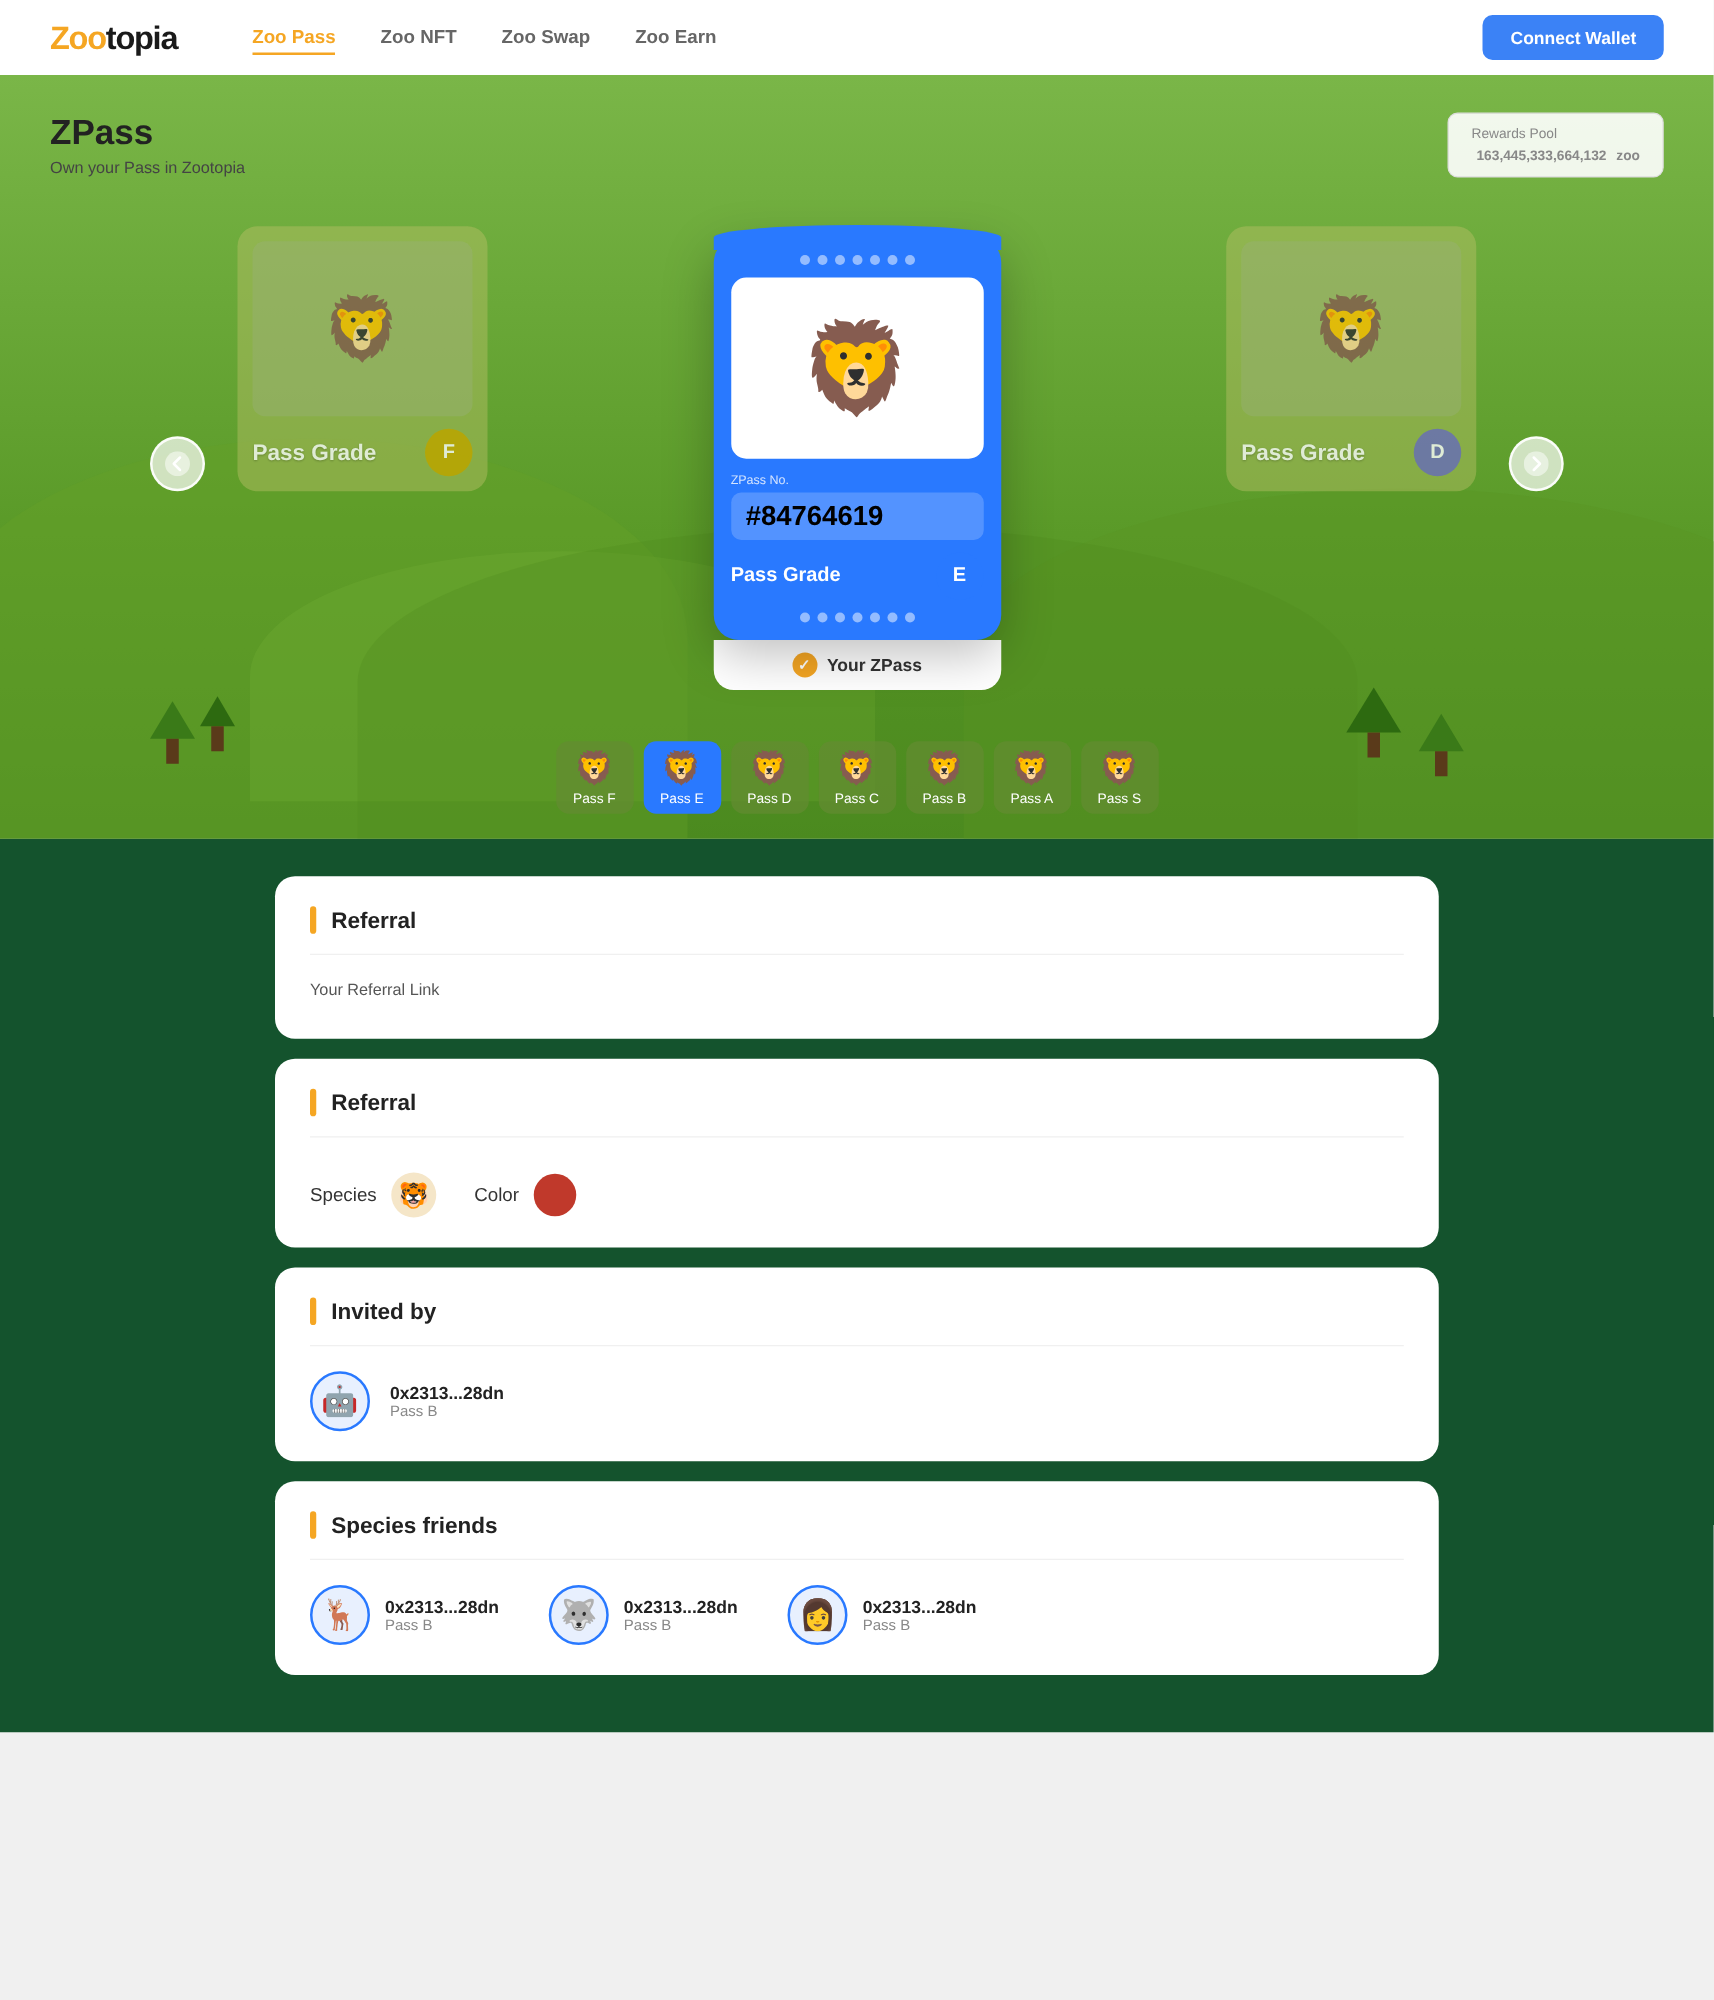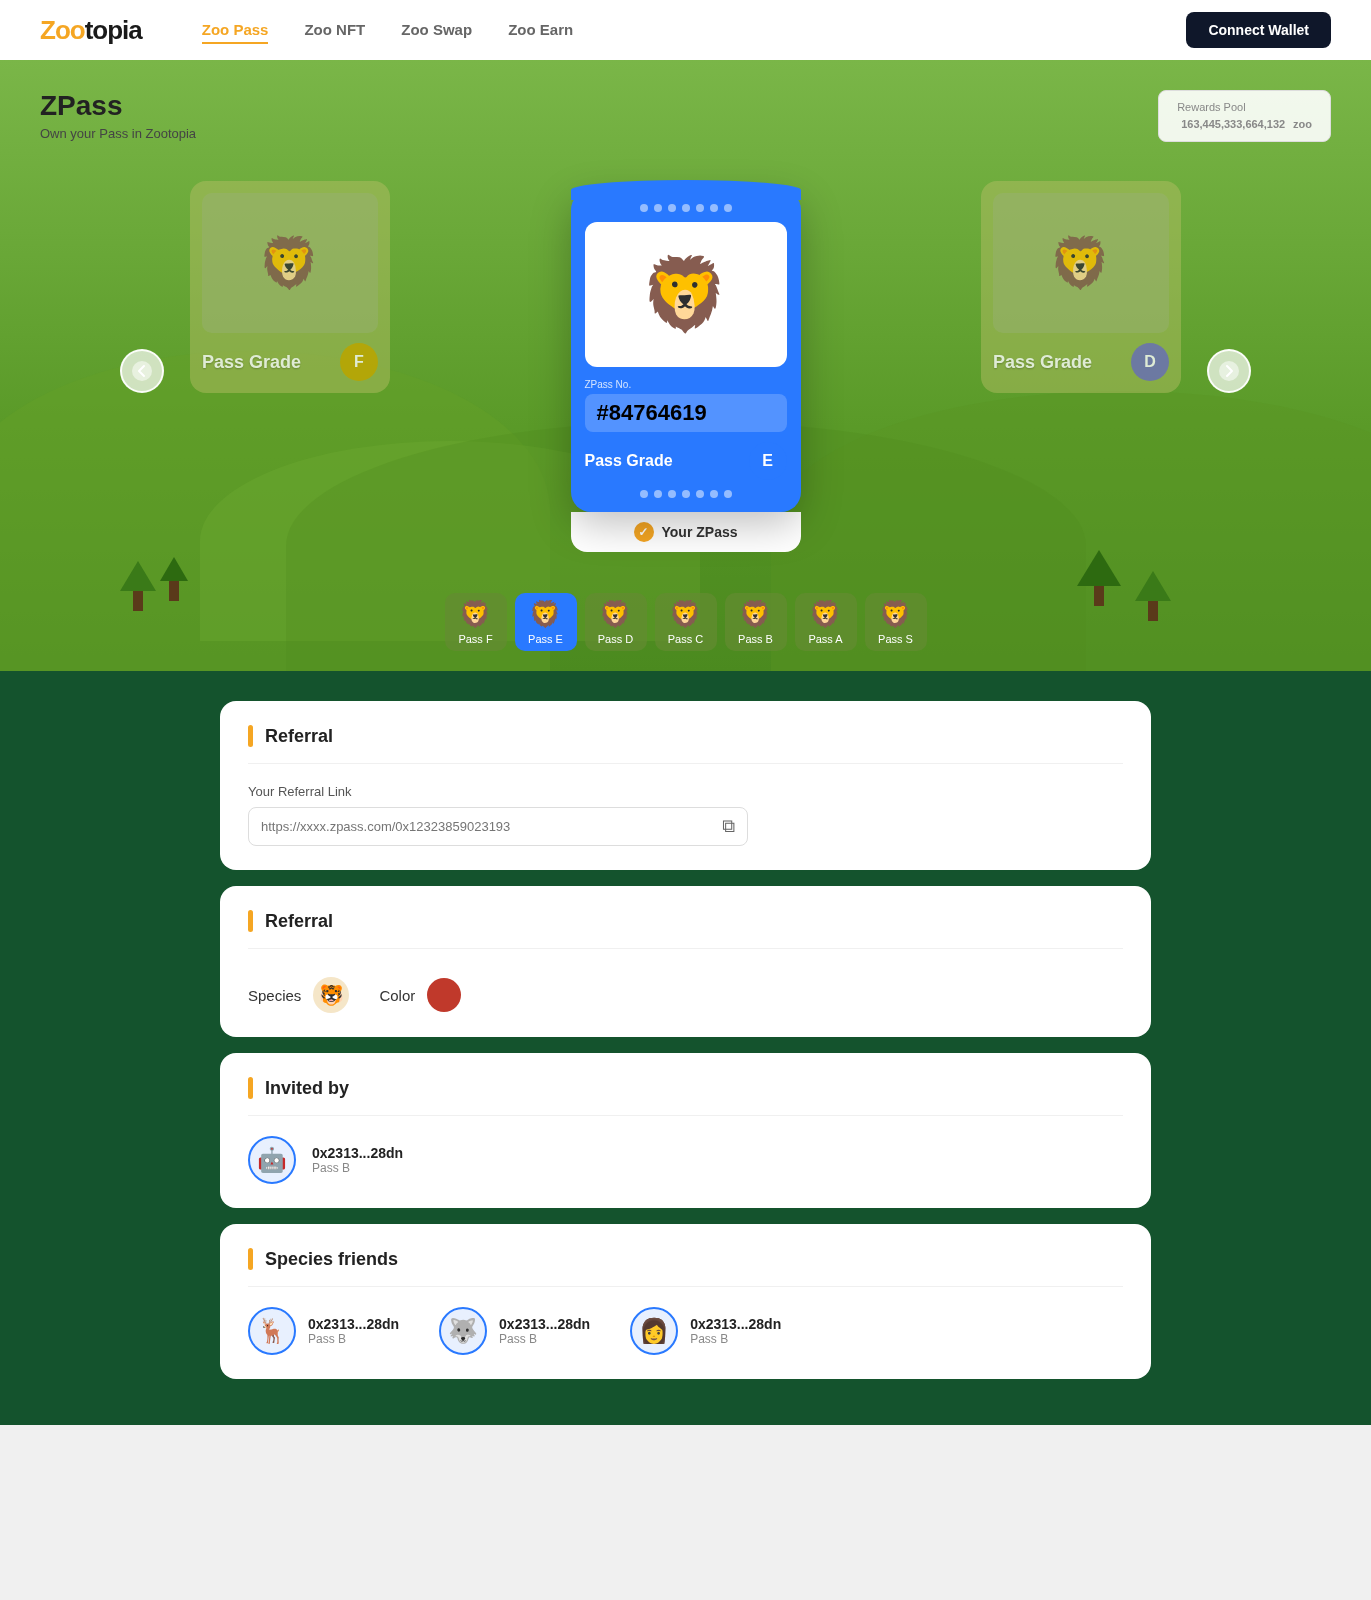--- a/index.html
+++ b/index.html
@@ -30,21 +30,21 @@
       color: #666;
       cursor: pointer;
       padding: 4px 0;
       text-decoration: none;
     }
     .nav-item.active {
       color: #f5a623;
       border-bottom: 2px solid #f5a623;
     }
     .connect-wallet-btn {
-      background: #0f172a;
+      background: #3b82f6;
       color: #fff;
       border: none;
       border-radius: 8px;
       padding: 10px 22px;
       font-size: 14px;
       font-weight: 700;
       cursor: pointer;
     }
 
     
@@ -524,24 +524,20 @@
 </div>
 
 <div class="content-area">
 
   <div class="section-card">
     <div class="section-header">
       <div class="section-accent"></div>
       <span>Referral</span>
     </div>
     <div class="ref-link-label">Your Referral Link</div>
-    <div class="ref-input-row">
-      <input class="ref-input" type="text" readonly="" placeholder="https://xxxx.zpass.com/0x12323859023193" style="">
-      <span class="copy-icon">⧉</span>
-    </div>
   </div>
 
   <div class="section-card">
     <div class="section-header">
       <div class="section-accent"></div>
       <span>Referral</span>
     </div>
     <div class="attr-row">
       <div class="attr-item">
         <span>Species</span>

